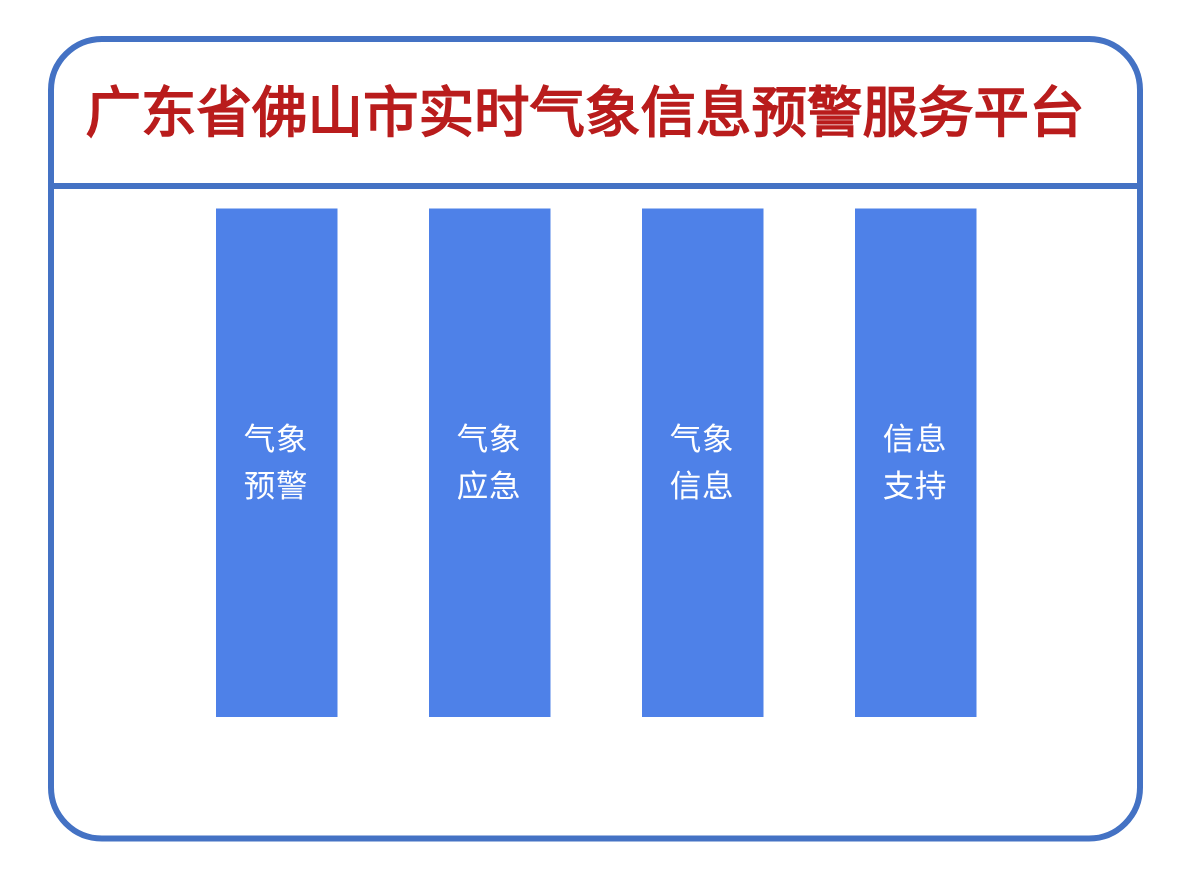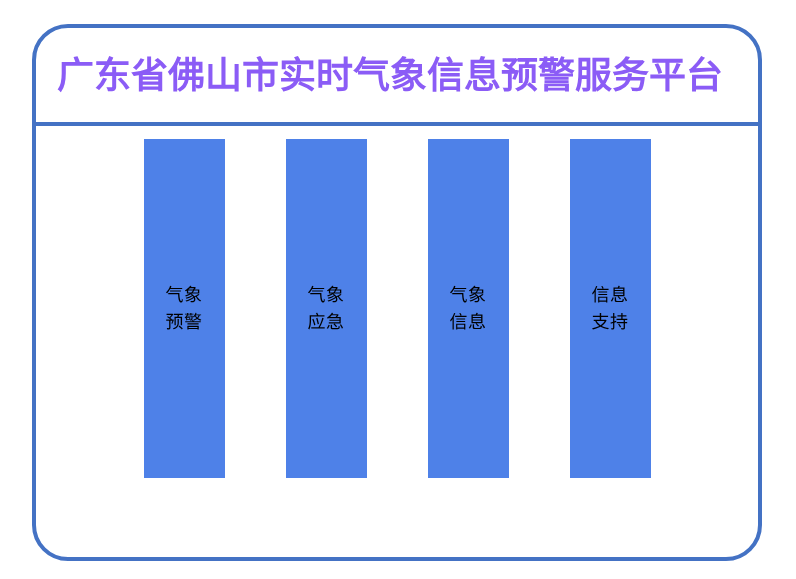--- a/index.html
+++ b/index.html
@@ -37,21 +37,21 @@
     right: 0;
     height: 94px;
     display: flex;
     align-items: center;
     box-sizing: border-box;
     padding-left: 21px;
   }
   #platform-title {
     font-size: 37px;
     font-weight: bold;
-    color: #8b5cf6;
+    color: #b91c1c;
     line-height: 1;
     letter-spacing: 0px;
     white-space: nowrap;
     font-family: "DejaVu Sans", "Liberation Sans", sans-serif;
   }
 
   
   #title-divider {
     position: absolute;
     left: -2px;
@@ -81,22 +81,22 @@
     width: 81px;
     height: 339px;
     background: #4e81e8;
     display: flex;
     align-items: center;
     justify-content: center;
     flex: 0 0 auto;
   }
 
   .pillar-label {
-    color: #000000;
-    font-size: 18px;
+    color: #ffffff;
+    font-size: 21px;
     font-weight: normal;
     line-height: 1.45;
     text-align: center;
     white-space: pre-line;
     letter-spacing: 0.5px;
     font-family: "DejaVu Sans", "Liberation Sans", sans-serif;
   }
 </style>
 </head>
 <body>

